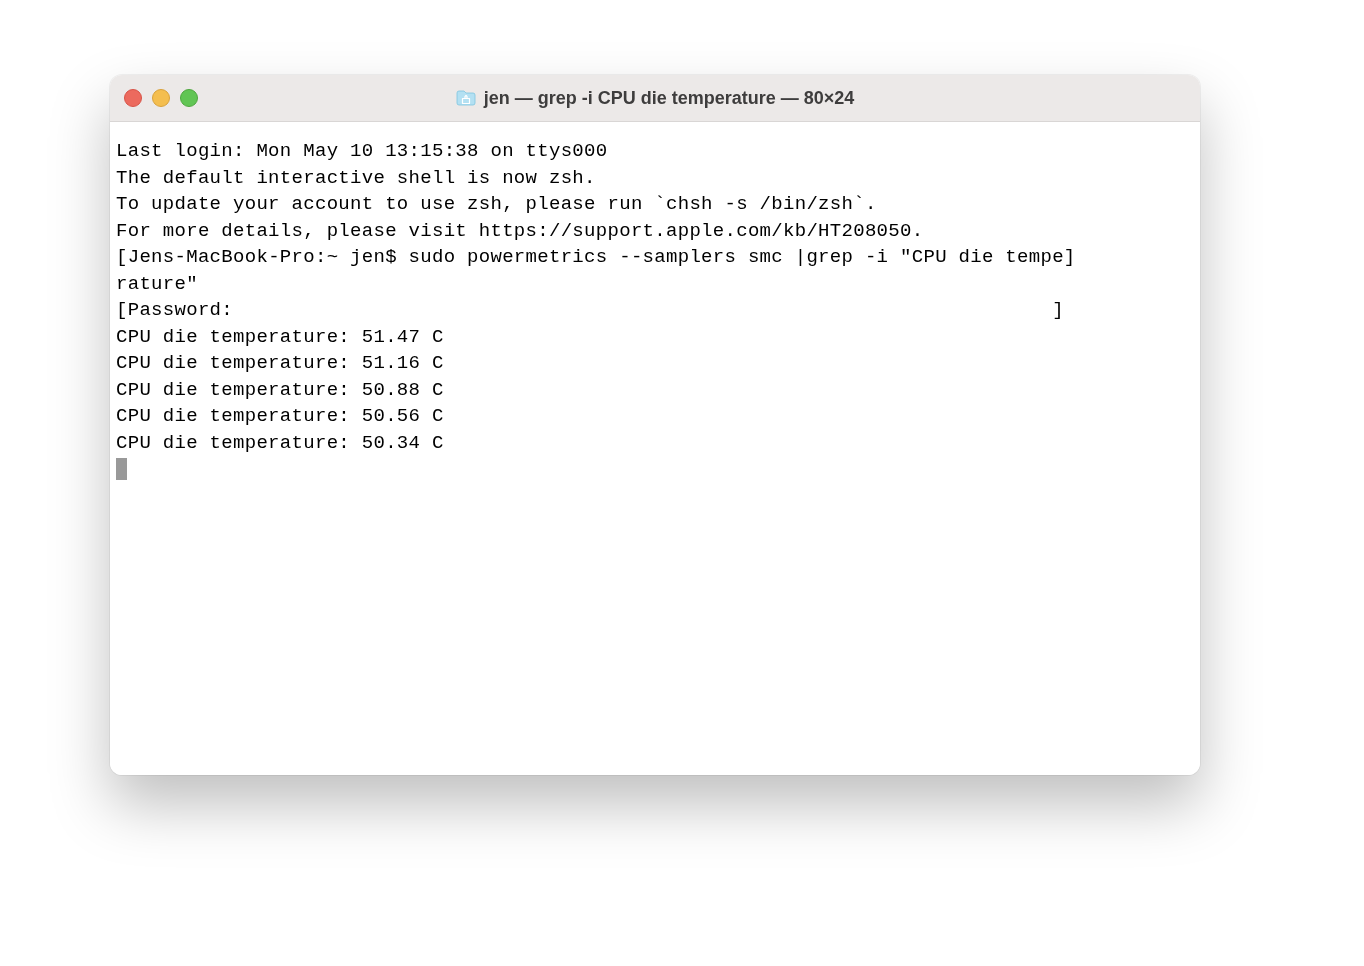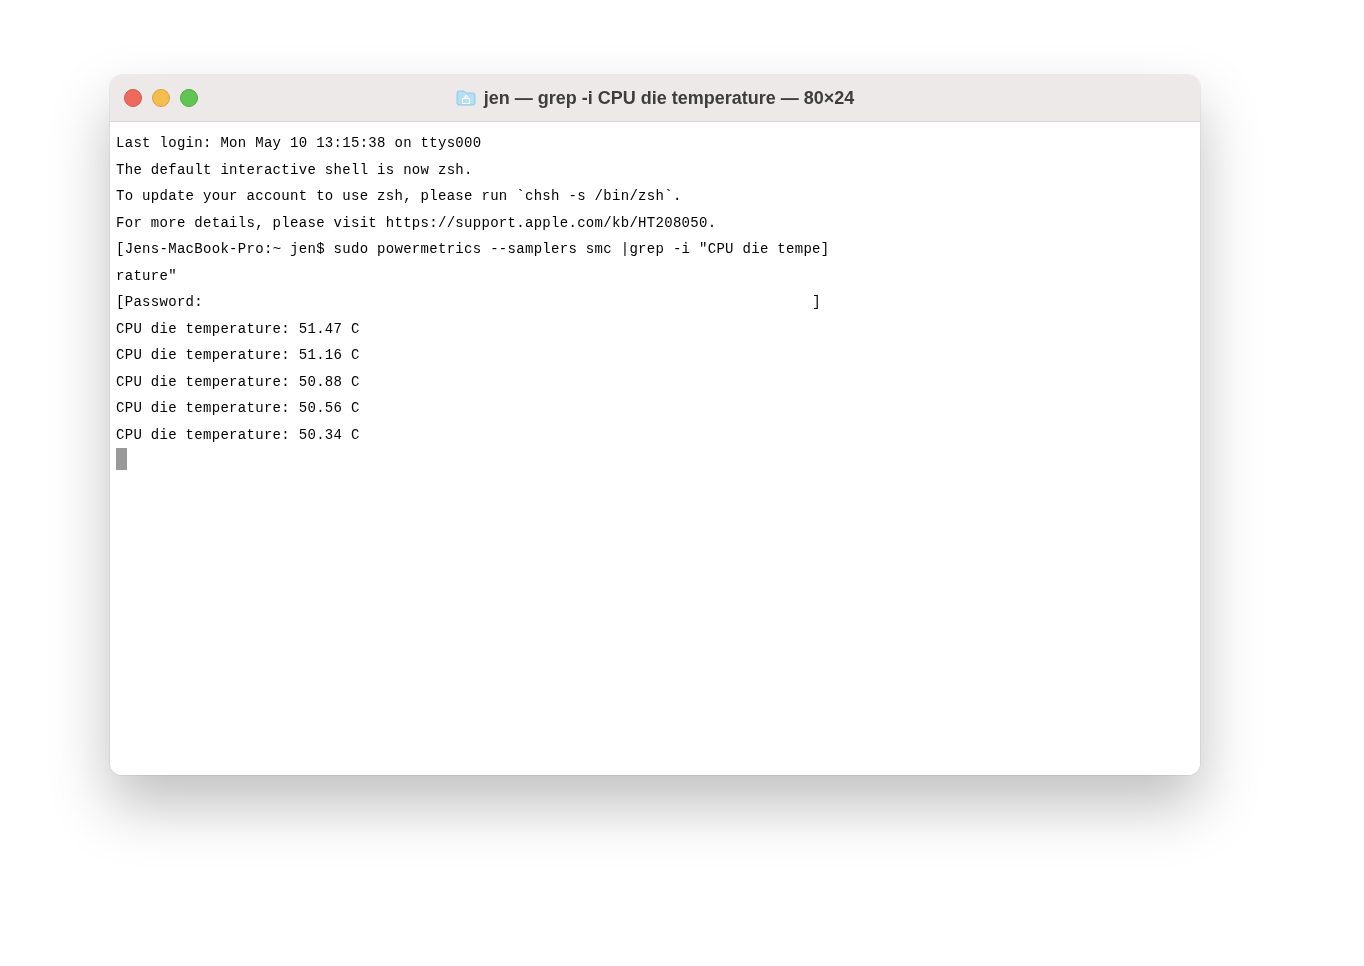--- a/index.html
+++ b/index.html
@@ -64,26 +64,27 @@
   .title-text {
     font-size: 18px;
     font-weight: 700;
     color: #3e3d3d;
   }
   .terminal-body {
     flex: 1;
     background: #ffffff;
     padding: 8px 14px 6px 6px;
     font-family: "SF Mono", Menlo, Monaco, "Courier New", monospace;
-    font-size: 14px;
+    font-size: 19px;
     line-height: 26.5px;
     color: #000000;
     white-space: pre;
     overflow: hidden;
     letter-spacing: 0.3px;
+    margin-top: 8px;
   }
   .line {
     display: block;
   }
   .bracket {
     color: #000;
   }
   .cursor {
     display: inline-block;
     width: 11px;

